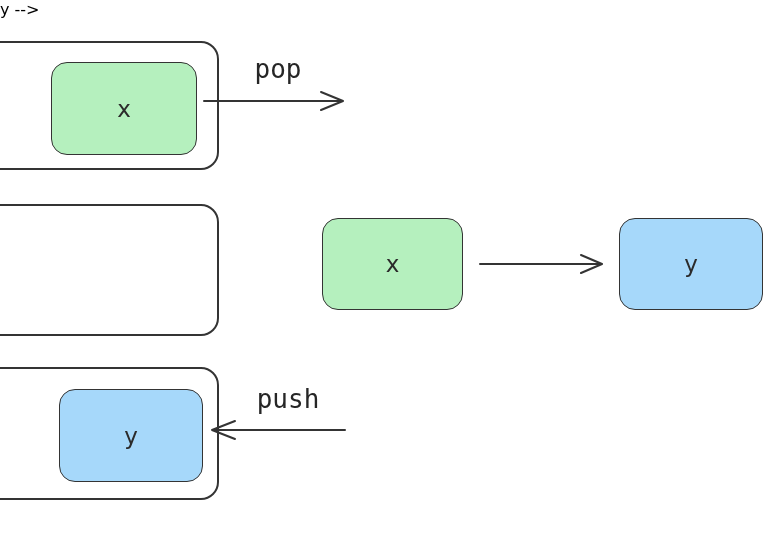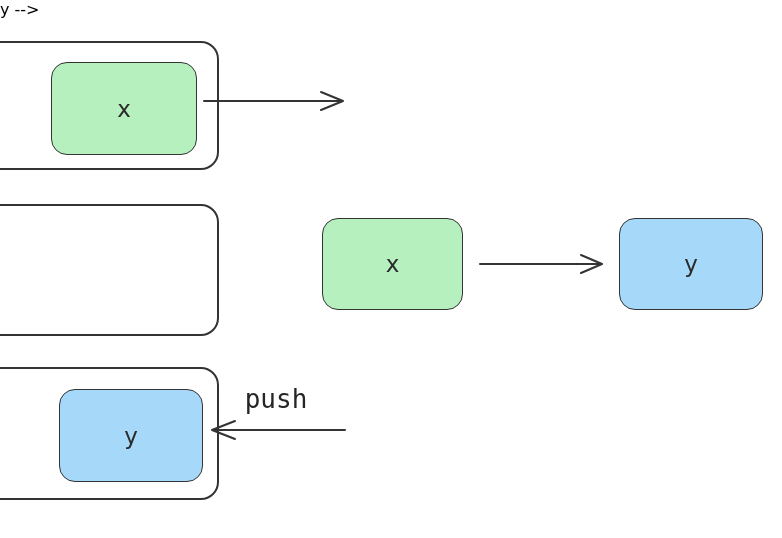--- a/index.html
+++ b/index.html
@@ -63,34 +63,35 @@
   .edge-label {
     position: absolute;
     font-family: "DejaVu Sans Mono", "Liberation Mono", monospace;
     font-size: 26px;
     color: #262626;
     text-align: center;
     white-space: nowrap;
   }
   #label-pop  { left: 230px; top: 54px;  width: 96px; }
   #label-hash { left: 466px; top: 201px; width: 160px; }
-  #label-push { left: 228px; top: 384px; width: 96px; }
+  #label-push { left: 240px; top: 384px; width: 96px; }
 </style>
 </head>
 <body>
 
 <div id="canvas">
 
   
   <div class="stack-outline" id="stack-before"></div>
 
   <div class="value-box green" id="box-x-stack">
     <span>x</span>
   </div>
 
+  <div class="edge-label" id="label-pop">pop</div>
 
   <svg class="arrow" id="arrow-pop" style="left:200px; top:87px" width="150" height="30" viewBox="0 0 150 30">
     <line x1="4" y1="14" x2="141" y2="14"></line>
     <polyline points="121,5 143,14 121,23"></polyline>
   </svg>
 
    y --&gt;
   <div class="stack-outline" id="stack-during"></div>
 
   <div class="value-box green" id="box-x-mid">

